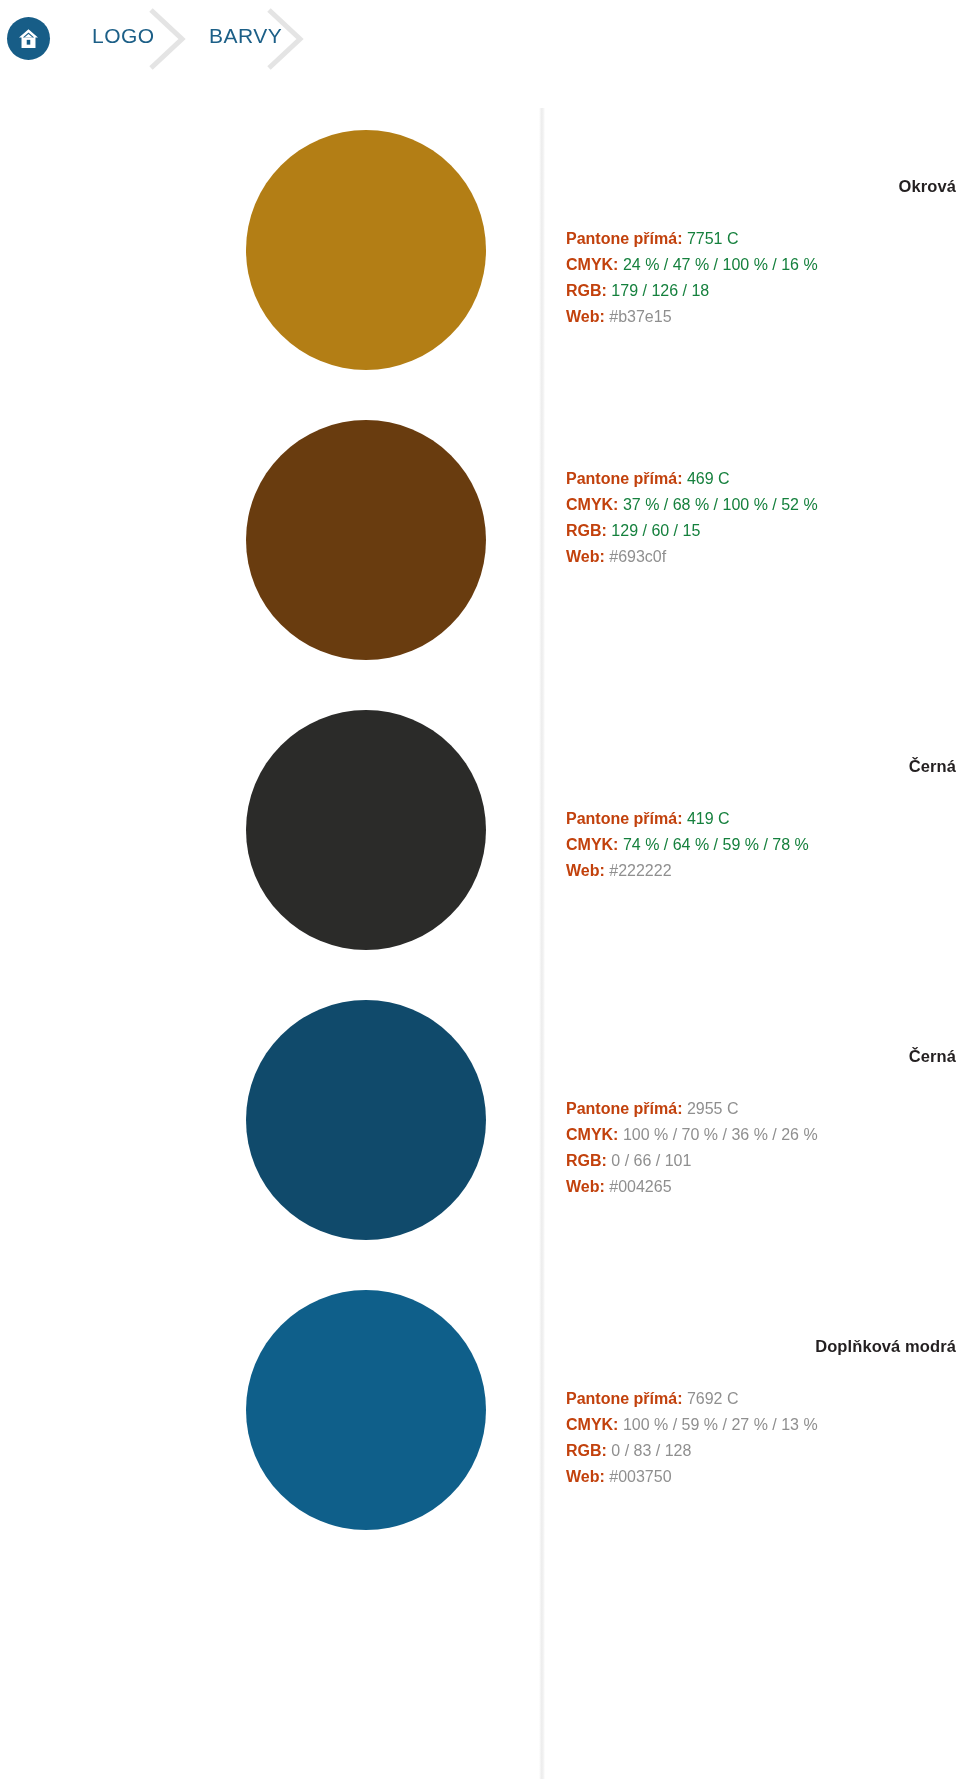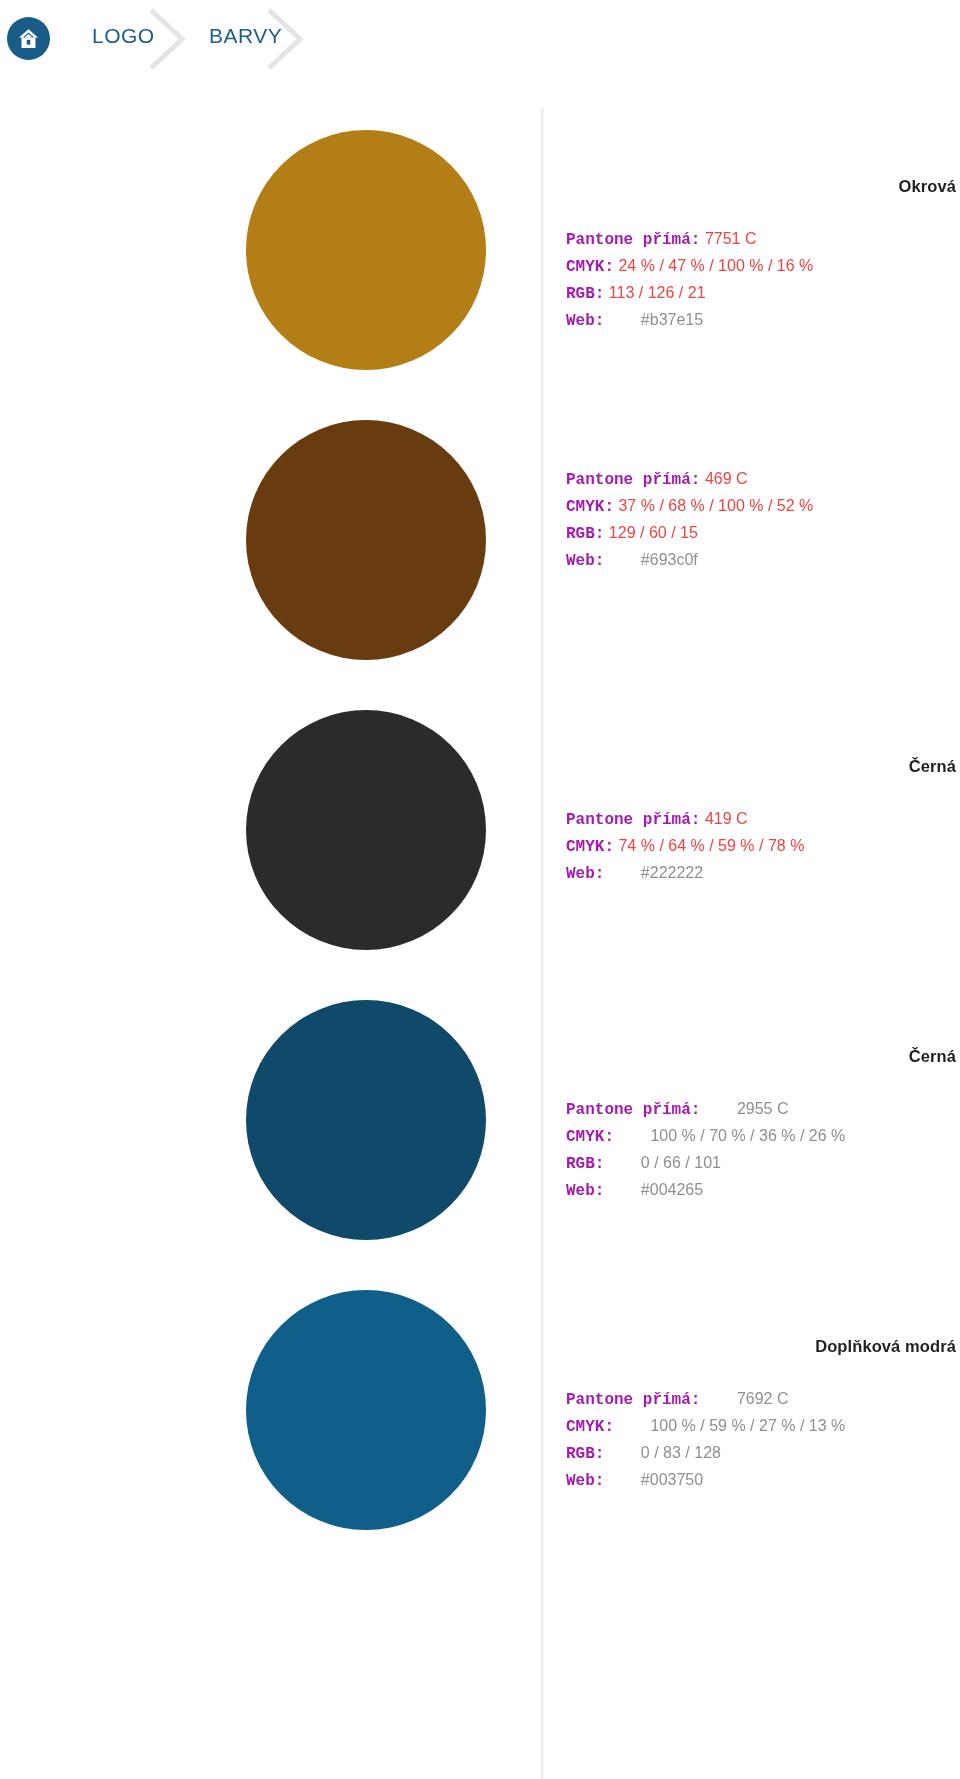--- a/index.html
+++ b/index.html
@@ -109,25 +109,24 @@
     text-align: right;
   }
   .spec-line {
     font-size: 16px;
     line-height: 26px;
     color: #231f20;
     white-space: nowrap;
   }
   .spec-label {
     font-weight: bold;
-    color: #a21caf;
-    font-family: Liberation Mono, monospace;
-  }
-  .spec-value { color: #ef4444; }
-  .spec-line.muted .spec-value { color: #8f8f8f; margin-left: 32px; }
+    color: #c2410c;
+  }
+  .spec-value { color: #15803d; }
+  .spec-line.muted .spec-value { color: #8f8f8f; }
 </style>
 </head>
 <body>
 
 <div class="breadcrumb">
 
   <div class="home-badge">
     <span>
       <svg width="25" height="25" viewBox="0 0 24 24" aria-hidden="true">
         <path d="M12 3.2 2.9 11.1h2.4V21h13.4v-9.9h2.4L12 3.2z" fill="#ffffff"></path>
@@ -167,21 +166,21 @@
       <div class="spec-line">
         <span class="spec-label">Pantone přímá:</span>
         <span class="spec-value">7751 C</span>
       </div>
       <div class="spec-line">
         <span class="spec-label">CMYK:</span>
         <span class="spec-value">24 % / 47 % / 100 % / 16 %</span>
       </div>
       <div class="spec-line">
         <span class="spec-label">RGB:</span>
-        <span class="spec-value">113 / 126 / 21</span>
+        <span class="spec-value">179 / 126 / 18</span>
       </div>
       <div class="spec-line muted">
         <span class="spec-label">Web:</span>
         <span class="spec-value">#b37e15</span>
       </div>
     </div>
   </div>
 
   <div class="swatch-row" style="top:410px">
     <div class="swatch-circle" style="background:#693c0f"></div>

